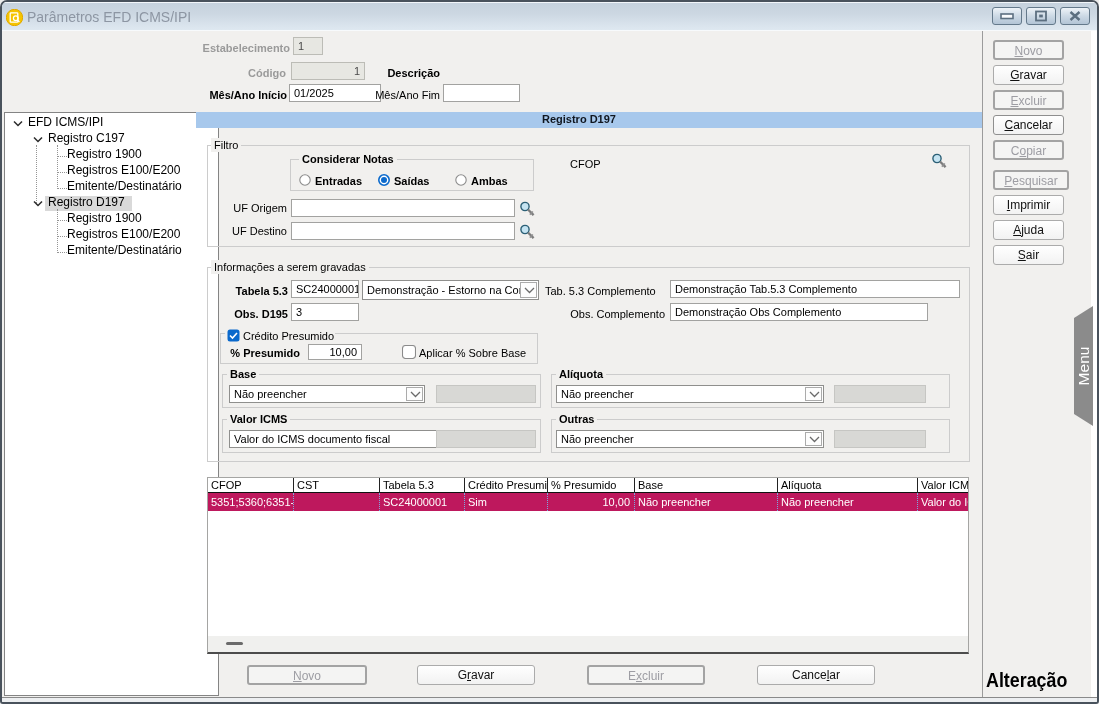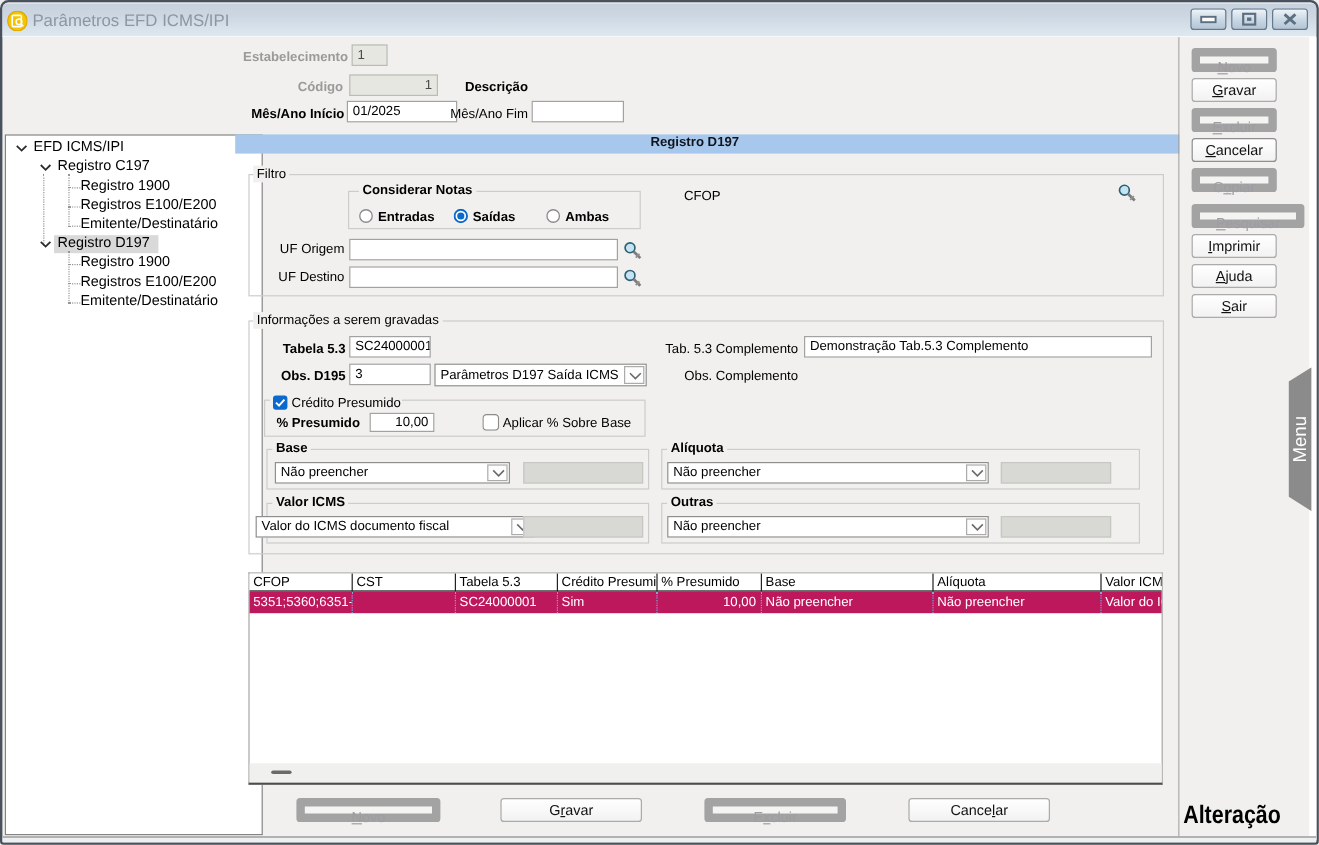--- a/index.html
+++ b/index.html
@@ -24,21 +24,21 @@
   .gb>span { position:absolute; top:-8px; left:4px; background:#f1f0ee; padding:0 3px;
       font-size:11px; line-height:14px; white-space:nowrap; }
   .cmb { position:absolute; background:#fff; border:1px solid #8f8f8d; font-size:11px; color:#000;
       padding:0 20px 0 4px; white-space:nowrap; overflow:hidden; display:flex; align-items:center; }
   .arr { position:absolute; top:1px; right:1px; bottom:1px; width:17px; background:#fdfdfd;
       border:1px solid #ababab; }
   .arr svg { position:absolute; left:3px; top:50%; margin-top:-3px; }
   .gdis { position:absolute; background:#d8d8d5; border:1px solid #c6c6c3; }
   .btn { position:absolute; background:linear-gradient(#ffffff,#f2f2f2); border:1px solid #ababab; border-radius:3px;
       font-size:12px; color:#111; text-align:center; }
-  .btn.off { background:#f4f4f3 !important; background-image:none !important; border:7px solid #a3a3a3; color:#9d9da3; }
+  .btn.off { background:#f4f4f3 !important; background-image:none !important; border:2px solid #a3a3a3; color:#9d9da3; }
   .treetxt { position:absolute; font-size:12px; color:#000; white-space:nowrap; height:15px; line-height:15px; }
   .dotv { position:absolute; width:1px; border-left:1px dotted #959595; }
   .doth { position:absolute; height:1px; border-top:1px dotted #959595; }
   .gh { position:absolute; font-size:11px; color:#000; line-height:14px; height:15px; padding-left:3px;
         border-left:1px solid #222; white-space:nowrap; overflow:hidden; }
   .gc { position:absolute; font-size:11px; color:#fff; line-height:18px; padding-left:3px;
         white-space:nowrap; overflow:hidden; }
   u { text-decoration:underline; }
 </style>
 </head>
@@ -156,30 +156,31 @@
     <circle cx="9" cy="8.5" r="4.1" fill="#c5e4f2" stroke="#2c6076" stroke-width="1.4"></circle>
     <line x1="12" y1="11.5" x2="17.6" y2="17.1" stroke="#7d7d7d" stroke-width="2.3"></line>
     <line x1="13.8" y1="16.6" x2="16.9" y2="13.5" stroke="#909090" stroke-width="1.5"></line>
   </svg>
 
   <div class="gb" style="left:205px;top:265px;width:763px;height:195px">
       <span style="left:3px">Informações a serem gravadas</span>
     </div>
   <div class="lbl b" style="left:198px;top:282px;width:88px;text-align:right">Tabela 5.3</div>
   <div class="inp" style="left:289px;top:278px;width:68px;height:18px">SC24000001</div>
-  <div class="lbl" style="left:543px;top:282px;width:120px;text-align:right">Tab. 5.3 Complemento</div>
+  <div class="cmb" style="left:360px;top:278px;width:177px;height:20px">Demonstração - Estorno na Cont<div class="arr">
+        <svg width="11" height="7" viewBox="0 0 11 7">
+          <path d="M1 1 L5.5 5.5 L10 1" fill="none" stroke="#6a6a6a" stroke-width="1.3"></path>
+        </svg>
+      </div></div>
+  <div class="lbl" style="left:543px;top:282px;width:120px;text-align:left">Tab. 5.3 Complemento</div>
   <div class="inp" style="left:668px;top:278px;width:290px;height:18px">Demonstração Tab.5.3 Complemento</div>
   <div class="lbl b" style="left:198px;top:305px;width:88px;text-align:right">Obs. D195</div>
   <div class="inp" style="left:289px;top:301px;width:68px;height:18px">3</div>
-  <div class="cmb" style="left:360px;top:301px;width:177px;height:19px">Parâmetros D197 Saída ICMS<div class="arr">
-        <svg width="11" height="7" viewBox="0 0 11 7">
-          <path d="M1 1 L5.5 5.5 L10 1" fill="none" stroke="#6a6a6a" stroke-width="1.3"></path>
-        </svg>
-      </div></div>
   <div class="lbl" style="left:543px;top:305px;width:120px;text-align:right">Obs. Complemento</div>
+  <div class="inp" style="left:668px;top:301px;width:258px;height:18px">Demonstração Obs Complemento</div>
 
   <div class="gb" style="left:218px;top:331px;width:318px;height:31px"></div>
   <div style="position:absolute;left:223px;top:325px;width:110px;height:16px;background:#f1f0ee"></div>
   <svg style="position:absolute;left:225px;top:327px" width="13" height="13" viewBox="0 0 13 13">
       <rect x="0.5" y="0.5" width="12" height="12" rx="2.5" fill="#0a69cc"></rect>
       <path d="M3 6.5 L5.5 9 L10 4" fill="none" stroke="#fff" stroke-width="1.6"></path>
     </svg>
   <div class="lbl" style="left:241px;top:327px">Crédito Presumido</div>
   <div class="lbl b" style="left:208px;top:344px;width:90px;text-align:right">% Presumido</div>
   <div class="inp r" style="left:306px;top:342px;width:54px;height:16px">10,00</div>
@@ -203,21 +204,21 @@
   <div class="cmb" style="left:554px;top:383px;width:268px;height:18px">Não preencher<div class="arr">
         <svg width="11" height="7" viewBox="0 0 11 7">
           <path d="M1 1 L5.5 5.5 L10 1" fill="none" stroke="#6a6a6a" stroke-width="1.3"></path>
         </svg>
       </div></div>
   <div class="gdis" style="left:832px;top:383px;width:92px;height:18px"></div>
 
   <div class="gb" style="left:220px;top:417px;width:319px;height:34px">
       <span class="b">Valor ICMS</span>
     </div>
-  <div class="cmb" style="left:211px;top:428px;width:232px;height:18px">Valor do ICMS documento fiscal<div class="arr">
+  <div class="cmb" style="left:227px;top:428px;width:232px;height:18px">Valor do ICMS documento fiscal<div class="arr">
         <svg width="11" height="7" viewBox="0 0 11 7">
           <path d="M1 1 L5.5 5.5 L10 1" fill="none" stroke="#6a6a6a" stroke-width="1.3"></path>
         </svg>
       </div></div>
   <div class="gdis" style="left:434px;top:428px;width:100px;height:18px"></div>
   <div class="gb" style="left:549px;top:417px;width:399px;height:34px">
       <span class="b">Outras</span>
     </div>
   <div class="cmb" style="left:554px;top:428px;width:268px;height:18px">Não preencher<div class="arr">
         <svg width="11" height="7" viewBox="0 0 11 7">
@@ -258,21 +259,21 @@
   <div class="btn" style="left:755px;top:663px;width:118px;height:20px;line-height:18px">Cance<u>l</u>ar</div>
 
   <div style="position:absolute;left:980px;top:29px;width:1px;height:669px;background:#9b9b9b"></div>
   <div style="position:absolute;left:981px;top:29px;width:114px;height:669px;background:#f1f0ee"></div>
   <div style="position:absolute;left:1089px;top:29px;width:7px;height:669px;background:#fff"></div>
   <div class="btn off" style="left:991px;top:38px;width:71px;height:20px;line-height:18px"><u>N</u>ovo</div>
   <div class="btn" style="left:991px;top:63px;width:71px;height:20px;line-height:18px"><u>G</u>ravar</div>
   <div class="btn off" style="left:991px;top:88px;width:71px;height:20px;line-height:18px"><u>E</u>xcluir</div>
   <div class="btn" style="left:991px;top:113px;width:71px;height:20px;line-height:18px;border-color:#8f8f8f"><u>C</u>ancelar</div>
   <div class="btn off" style="left:991px;top:138px;width:71px;height:20px;line-height:18px">C<u>o</u>piar</div>
-  <div class="btn off" style="left:991px;top:168px;width:94px;height:20px;line-height:18px"><u>P</u>esquisar</div>
+  <div class="btn off" style="left:991px;top:168px;width:76px;height:20px;line-height:18px"><u>P</u>esquisar</div>
   <div class="btn" style="left:991px;top:193px;width:71px;height:20px;line-height:18px"><u>I</u>mprimir</div>
   <div class="btn" style="left:991px;top:218px;width:71px;height:20px;line-height:18px"><u>A</u>juda</div>
   <div class="btn" style="left:991px;top:243px;width:71px;height:20px;line-height:18px"><u>S</u>air</div>
   <svg style="position:absolute;left:1071px;top:304px" width="20" height="120" viewBox="0 0 20 120">
     <polygon points="20,0 1,12 1,108 20,120" fill="#8b8b8b"></polygon>
     <text x="10.5" y="60" transform="rotate(-90 10.5 60)" text-anchor="middle" dominant-baseline="central" fill="#fff" font-size="15.5" font-family="Liberation Sans, sans-serif">Menu</text>
   </svg>
   <div style="position:absolute;left:984px;top:666px;width:95px;height:24px;font-size:21px;font-weight:bold;color:#000;transform:scaleX(0.85);transform-origin:left top">Alteração</div>
   <div style="position:absolute;left:0;right:0;bottom:0;height:5px;background:#edeff1;border-top:1px solid #8a8a8a"></div>
 </div>

